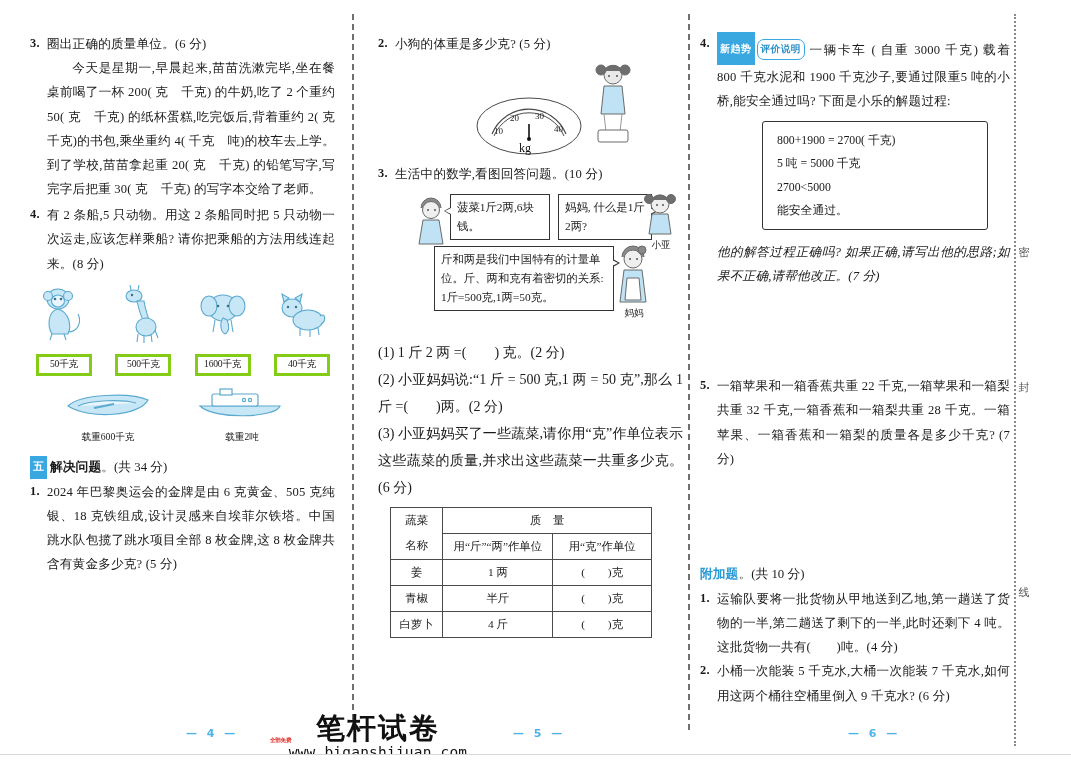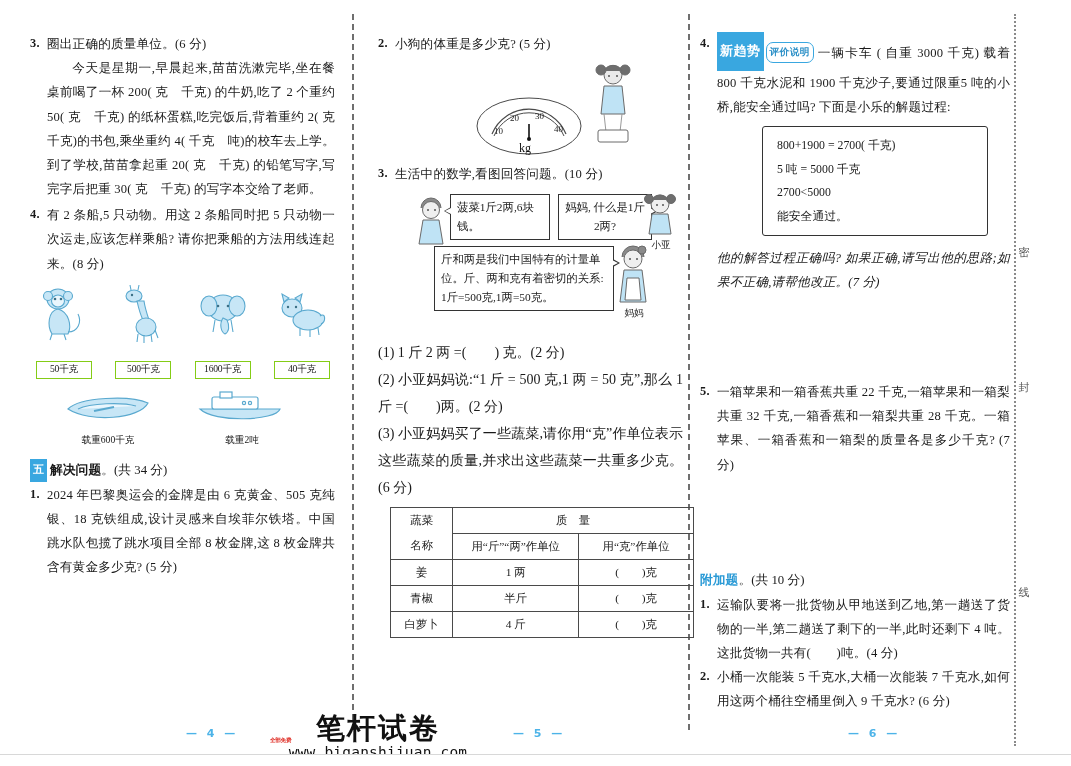--- a/index.html
+++ b/index.html
@@ -66,21 +66,21 @@
     padding:1px 3px 2px 3px;
     margin-right:3px;
     vertical-align:1px;
     font-family:"DejaVu Sans","Liberation Sans",sans-serif;
   }
   .sec-title{font-weight:bold;}
 
   
   .tag-solid{
     display:inline-block;background:#39a7e0;color:#fff;
-    font-size:13px;font-weight:bold;
+    font-size:10px;font-weight:bold;
     padding:7px 3px;margin-right:2px;vertical-align:2px;
     font-family:"DejaVu Sans","Liberation Sans",sans-serif;
     letter-spacing:.5px;
   }
   .tag-outline{
     display:inline-block;border:1px solid #39a7e0;color:#2a8fc7;
     font-size:9.6px;font-weight:bold;
     padding:0px 3px 1px 3px;margin-right:3px;vertical-align:2px;
     border-radius:7px;
     font-family:"DejaVu Sans","Liberation Sans",sans-serif;
@@ -89,24 +89,24 @@
   .blue-text{color:#2a9ad6;font-weight:bold;}
 
   
   .animals{
     display:flex;justify-content:space-between;align-items:flex-end;
     margin:8px 0 0 6px;width:294px;
   }
   .animal{width:56px;text-align:center;}
   .animal svg{display:block;margin:0 auto;}
   .wlabel{
-    border:1px solid #84cc16;
+    border:3px solid #84cc16;
     font-size:9.6px;
     padding:1px 0 2px 0;
-    margin-top:17px;
+    margin-top:10px;
     letter-spacing:-.2px;
     background:#fff;
   }
   .boats{display:flex;margin:10px 0 0 28px;width:250px;gap:34px;}
   .boat{text-align:center;width:100px;}
   .boat .cap{font-size:9.6px;margin-top:1px;}
 
   
   .bubble{
     border:1px solid #333;background:#fff;
@@ -129,21 +129,21 @@
   }
   .bubble-l .tail{left:-7px;right:auto;
     border-left:none;border-right:7px solid #333;}
   .bubble-l .tail:after{left:1px;
     border-left:none;border-right:6px solid #fff;}
   .person-name{font-size:9.6px;text-align:center;margin-top:-1px;}
 
   
   table.veg{
     border-collapse:collapse;
-    width:304px;margin:5px 0 16px 12px;
+    width:262px;margin:5px 0 16px 12px;
     font-size:11.4px;
   }
   table.veg td,table.veg th{
     border:1px solid #4a4a4a;
     text-align:center;
     font-weight:normal;
     padding:5px 2px;
   }
   table.veg .c1{width:52px;}
   table.veg .c2{width:110px;}
@@ -371,21 +371,21 @@
         <g fill="#555">
             <circle cx="14" cy="14" r="1"></circle>
             <circle cx="21" cy="14" r="1"></circle>
           </g>
       </svg>
       <div class="bubble bubble-l" style="position:absolute;left:72px;top:4px;width:86px;">
         <span>菠菜1斤2两,6块钱。</span>
         <span class="tail"></span>
       </div>
 
-      <div class="bubble" style="position:absolute;left:180px;top:4px;width:80px;text-align:center;">
+      <div class="bubble" style="position:absolute;left:180px;top:4px;width:80px;">
         <span>妈妈, 什么是1斤2两?</span>
         <span class="tail"></span>
       </div>
       <div style="position:absolute;left:266px;top:2px;width:34px;">
         <svg width="32" height="44" viewBox="0 0 32 44">
           <g stroke="#6a6a6a" stroke-width="1" fill="none">
             <circle cx="16" cy="12" r="9" fill="#efefef"></circle>
             <circle cx="5" cy="7" r="4.5" fill="#6e6e6e"></circle>
               <circle cx="27" cy="7" r="4.5" fill="#6e6e6e"></circle>
             <path d="M8 8 A9 9 0 0 1 24 8" fill="#6e6e6e"></path>

